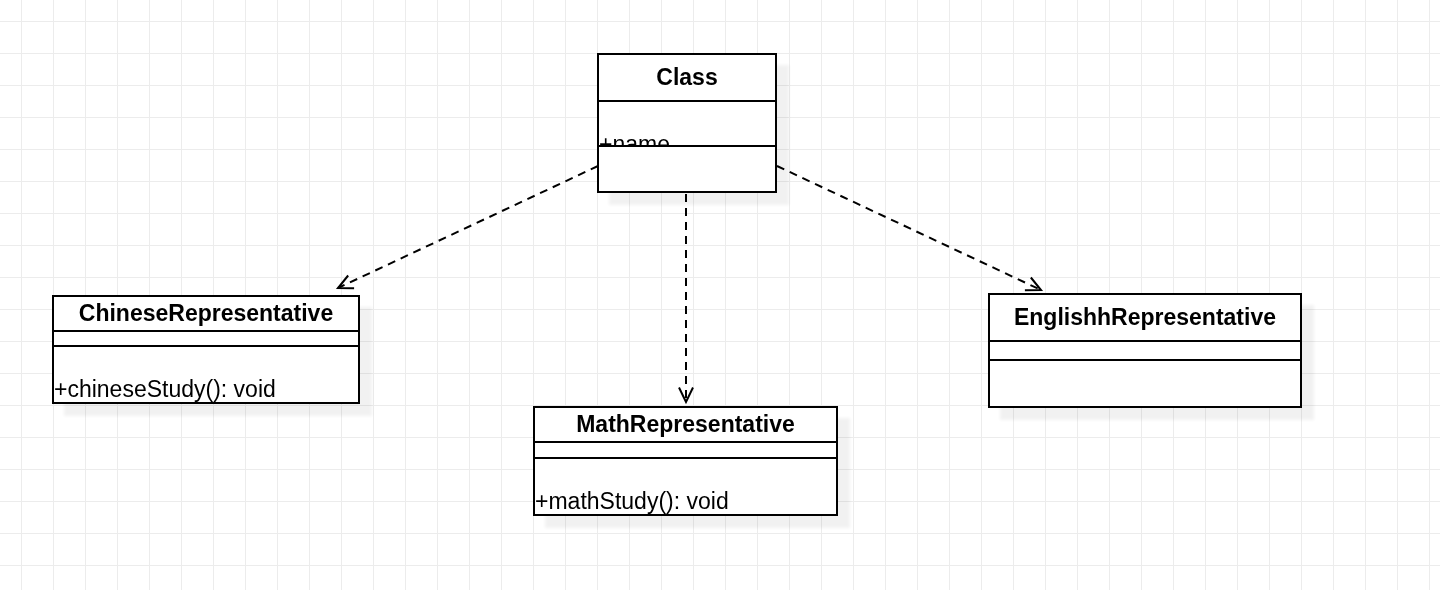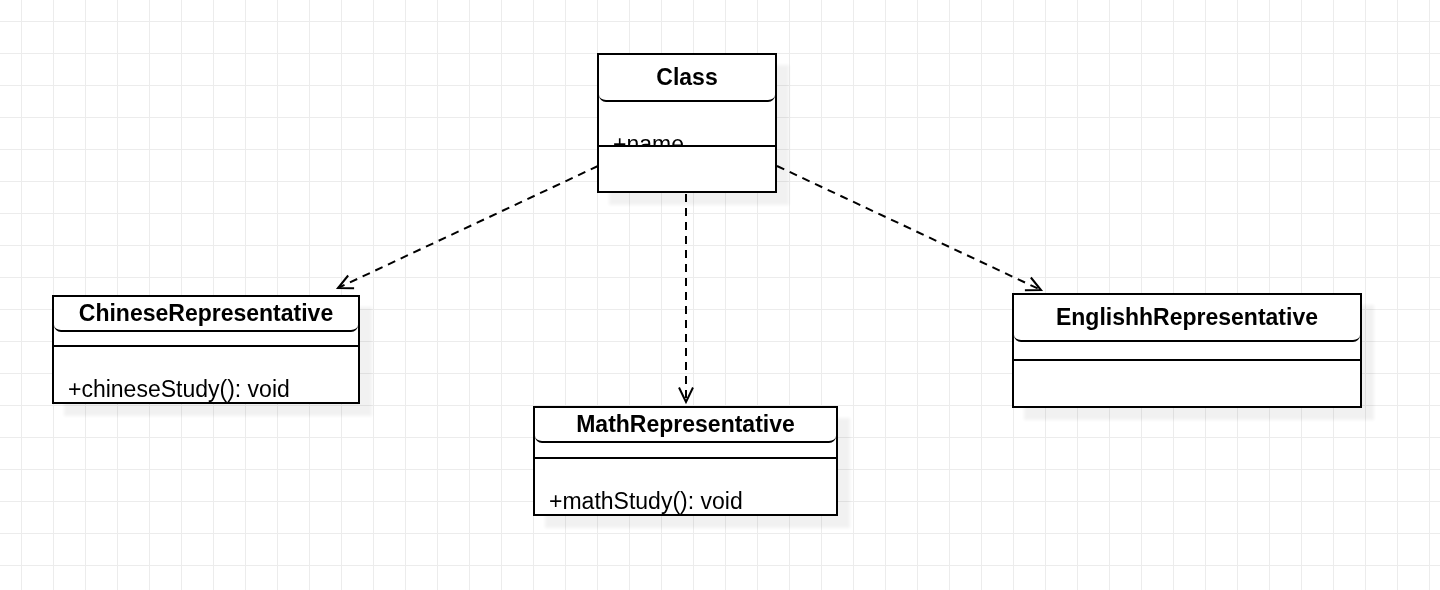--- a/index.html
+++ b/index.html
@@ -44,38 +44,37 @@
   }
   .uml-title {
     box-sizing: border-box;
     border-bottom: 2px solid #000000;
     display: flex;
     align-items: center;
     justify-content: center;
     font-weight: bold;
     white-space: nowrap;
     overflow: hidden;
-    border-radius: 7px;
   }
   .uml-attrs {
     box-sizing: border-box;
     border-bottom: 2px solid #000000;
     display: flex;
     flex-direction: column;
     justify-content: center;
   }
   .uml-methods {
     box-sizing: border-box;
     flex: 1;
     display: flex;
     flex-direction: column;
     justify-content: center;
   }
   .uml-member {
-    padding-left: 14px;
+    padding-left: 0;
     white-space: nowrap;
     overflow: hidden;
     margin-top: 30px;
   }
 
   
   #box-class    { left: 597px;  top: 53px;  width: 180px; height: 140px; }
   #box-class .uml-title { height: 47px; }
   #box-class .uml-attrs { height: 45px; }
 
@@ -83,21 +82,21 @@
   #box-chinese  { left: 52px;   top: 295px; width: 308px; height: 109px; }
   #box-chinese .uml-title { height: 45px; }
   #box-chinese .uml-attrs { height: 18px; }
 
   
   #box-math     { left: 533px;  top: 406px; width: 305px; height: 110px; }
   #box-math .uml-title { height: 44px; }
   #box-math .uml-attrs { height: 20px; }
 
   
-  #box-englishh { left: 1012px; top: 293px; width: 350px; height: 115px; }
+  #box-englishh { left: 988px; top: 293px; width: 314px; height: 115px; }
   #box-englishh .uml-title { height: 47px; }
   #box-englishh .uml-attrs { height: 19px; }
 </style>
 </head>
 <body>
 
 <div class="canvas">
 
   <svg class="arrows" width="1440" height="590" viewBox="0 0 1440 590" xmlns="http://www.w3.org/2000/svg">
     <defs>

